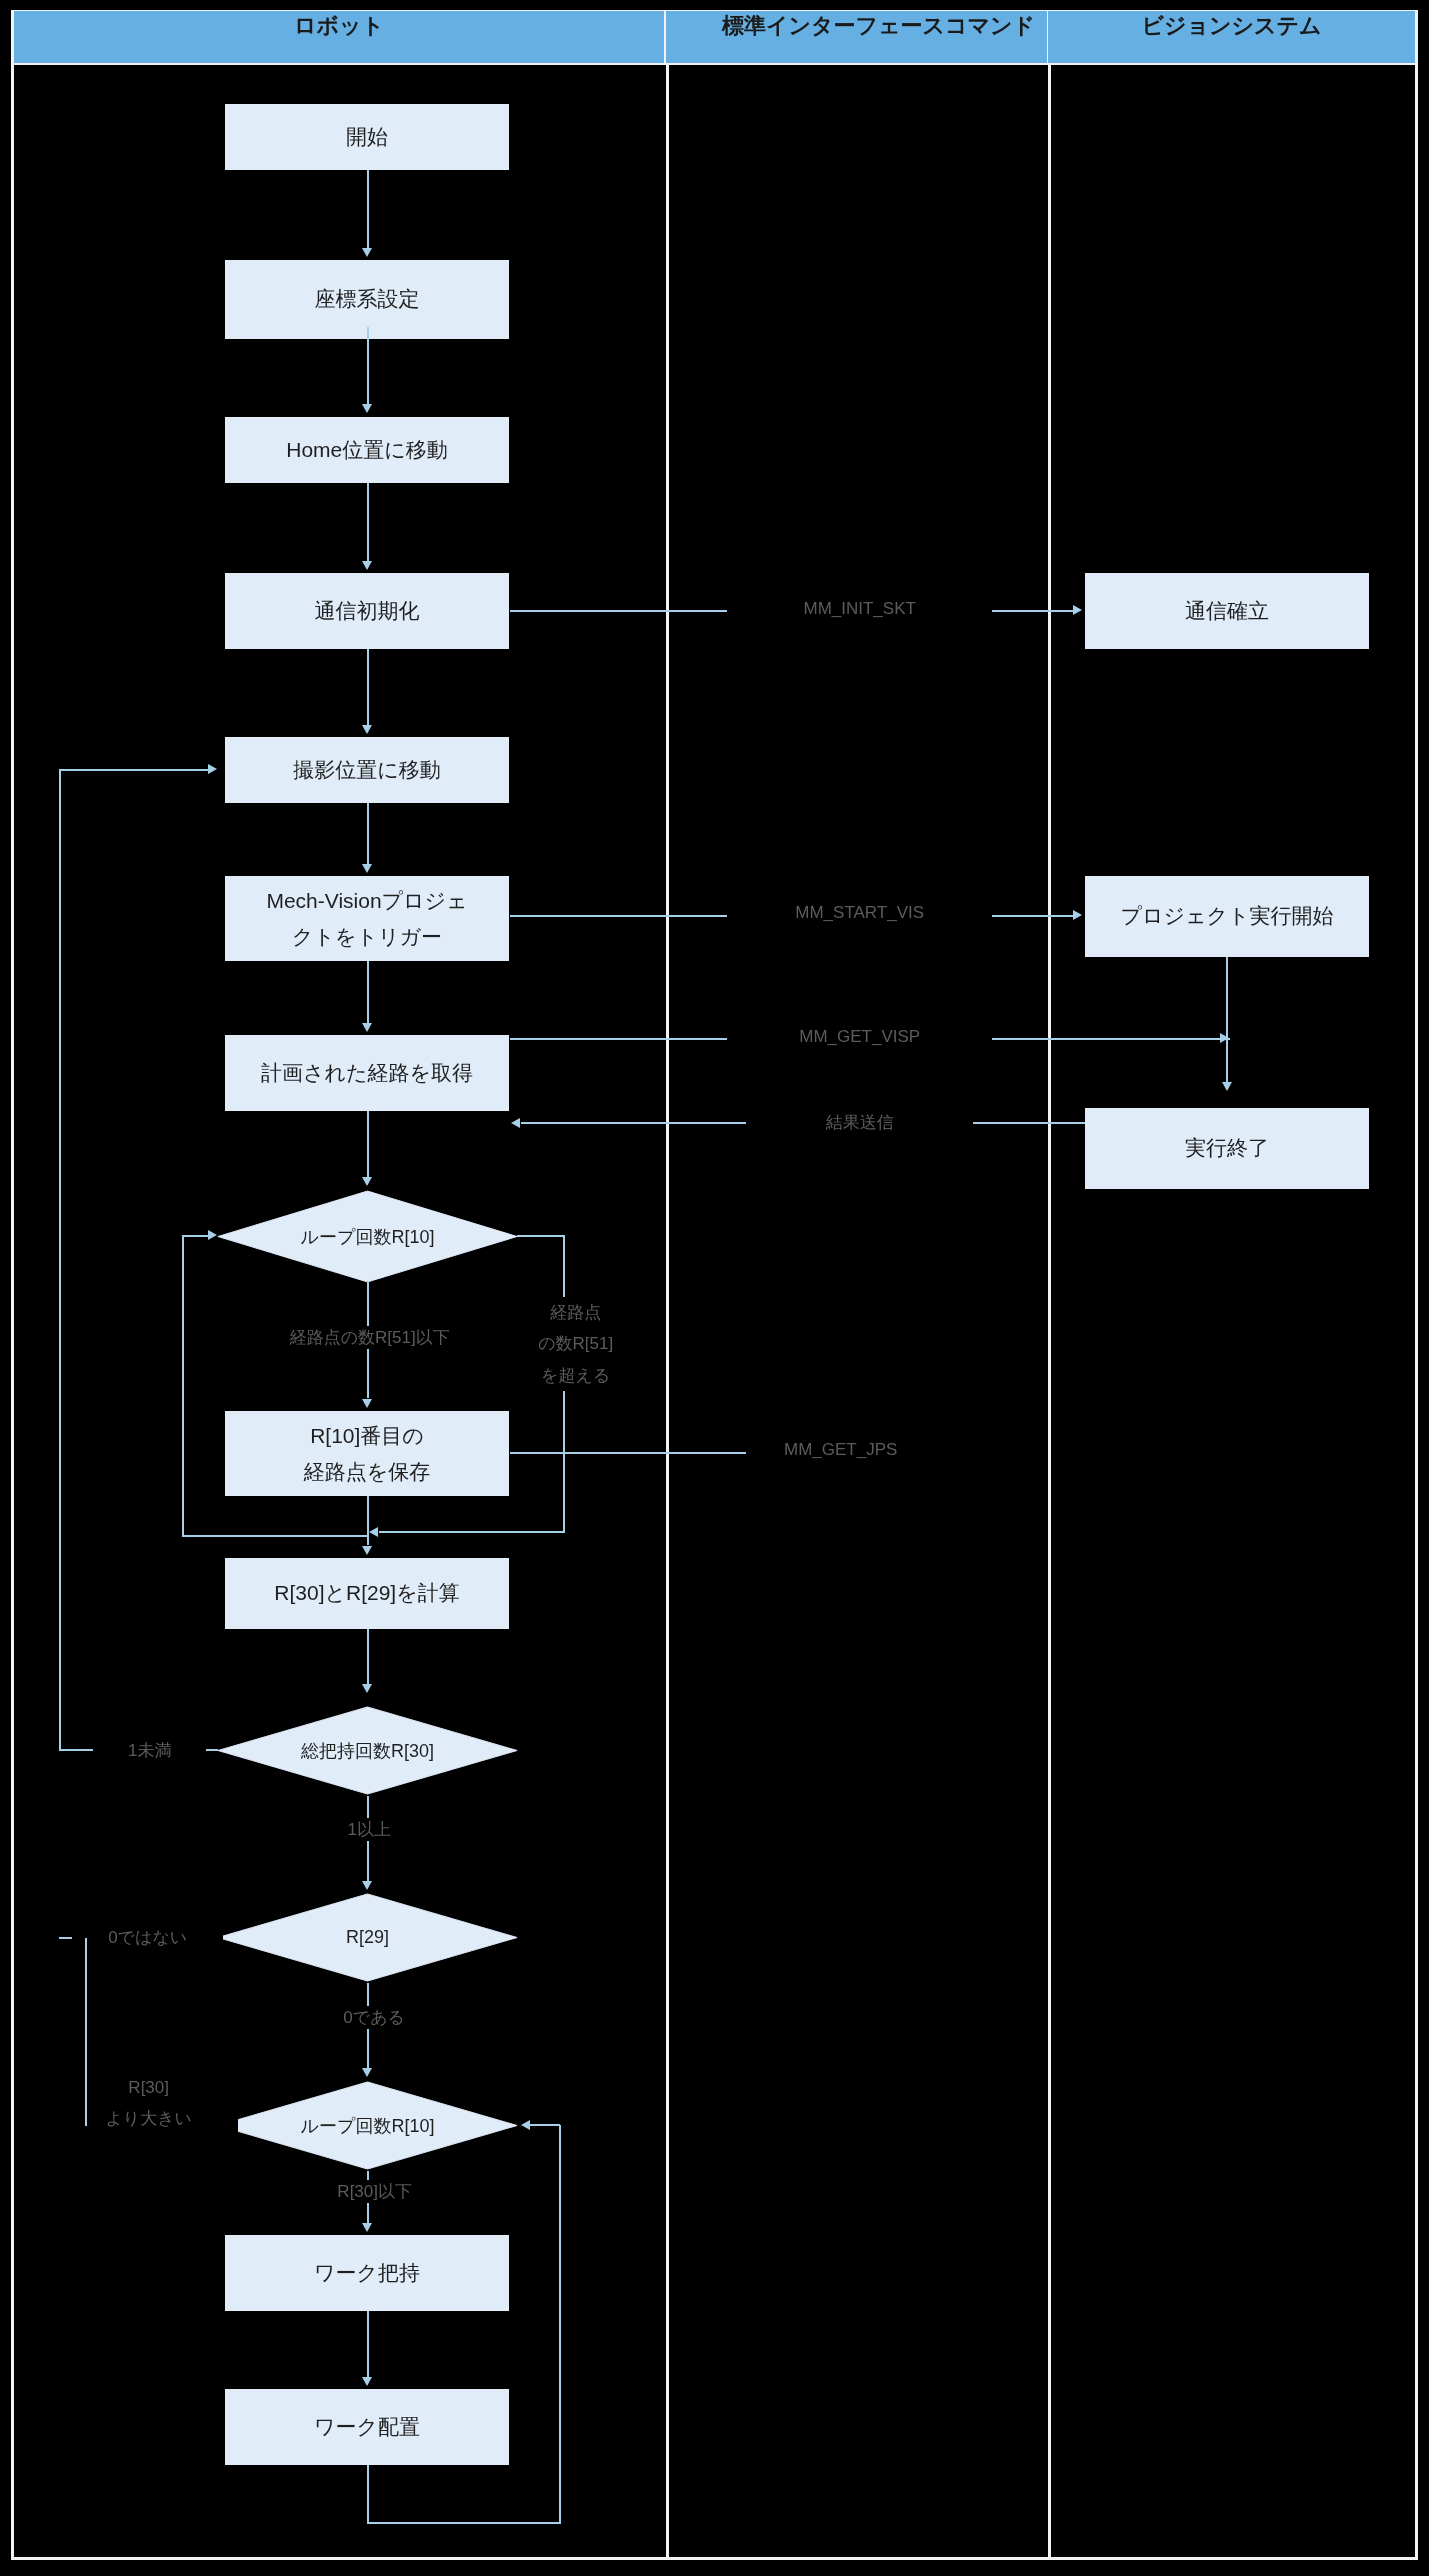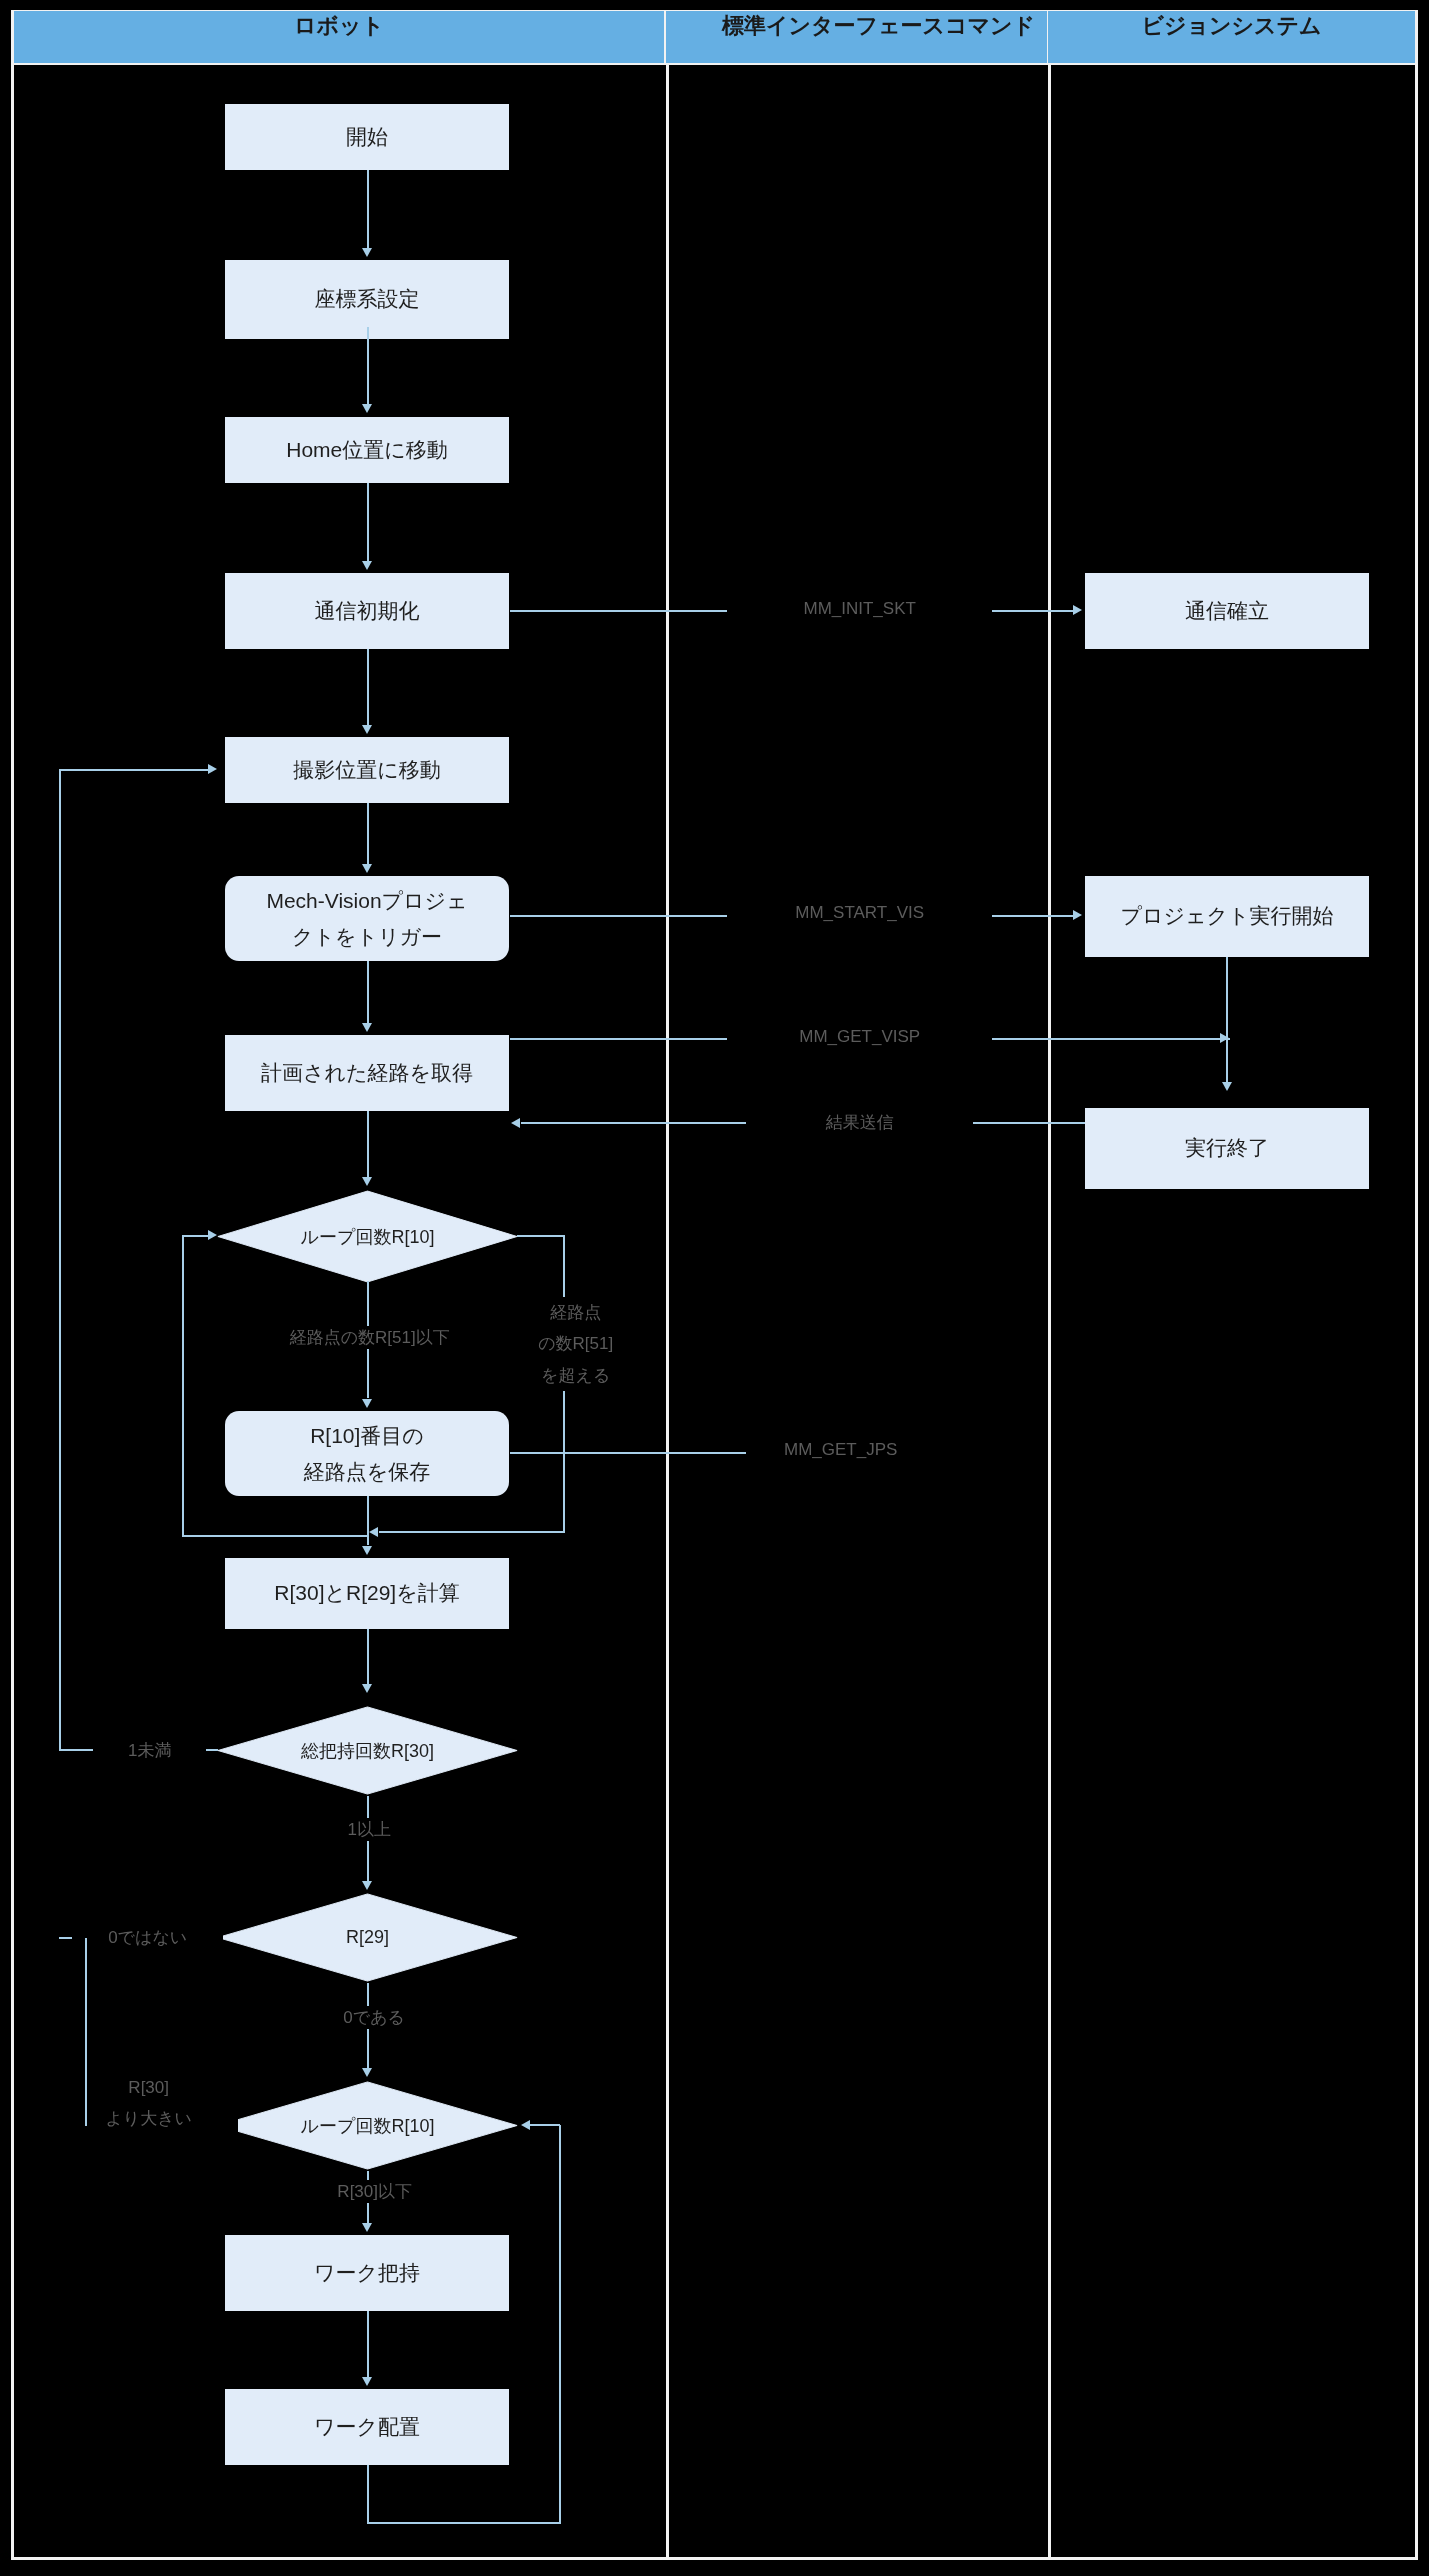--- a/index.html
+++ b/index.html
@@ -34,21 +34,21 @@
   
   .node{
     position:absolute;
     background:#e1ecf9;
     display:flex;align-items:center;justify-content:center;
     text-align:center;
     color:#1f1f1f;font-size:21px;line-height:1.45;
     box-sizing:border-box;
     padding:3.8px 7.6px;
   }
-  .node.two-line{line-height:1.7;border-radius:14px;}
+  .node.two-line{line-height:1.7;}
 
   
   .diamond{
     position:absolute;
   }
   .diamond .dlabel{
     position:absolute;left:0;top:0;width:100%;height:100%;
     display:flex;align-items:center;justify-content:center;
     color:#1f1f1f;font-size:18px;
     text-align:center;

